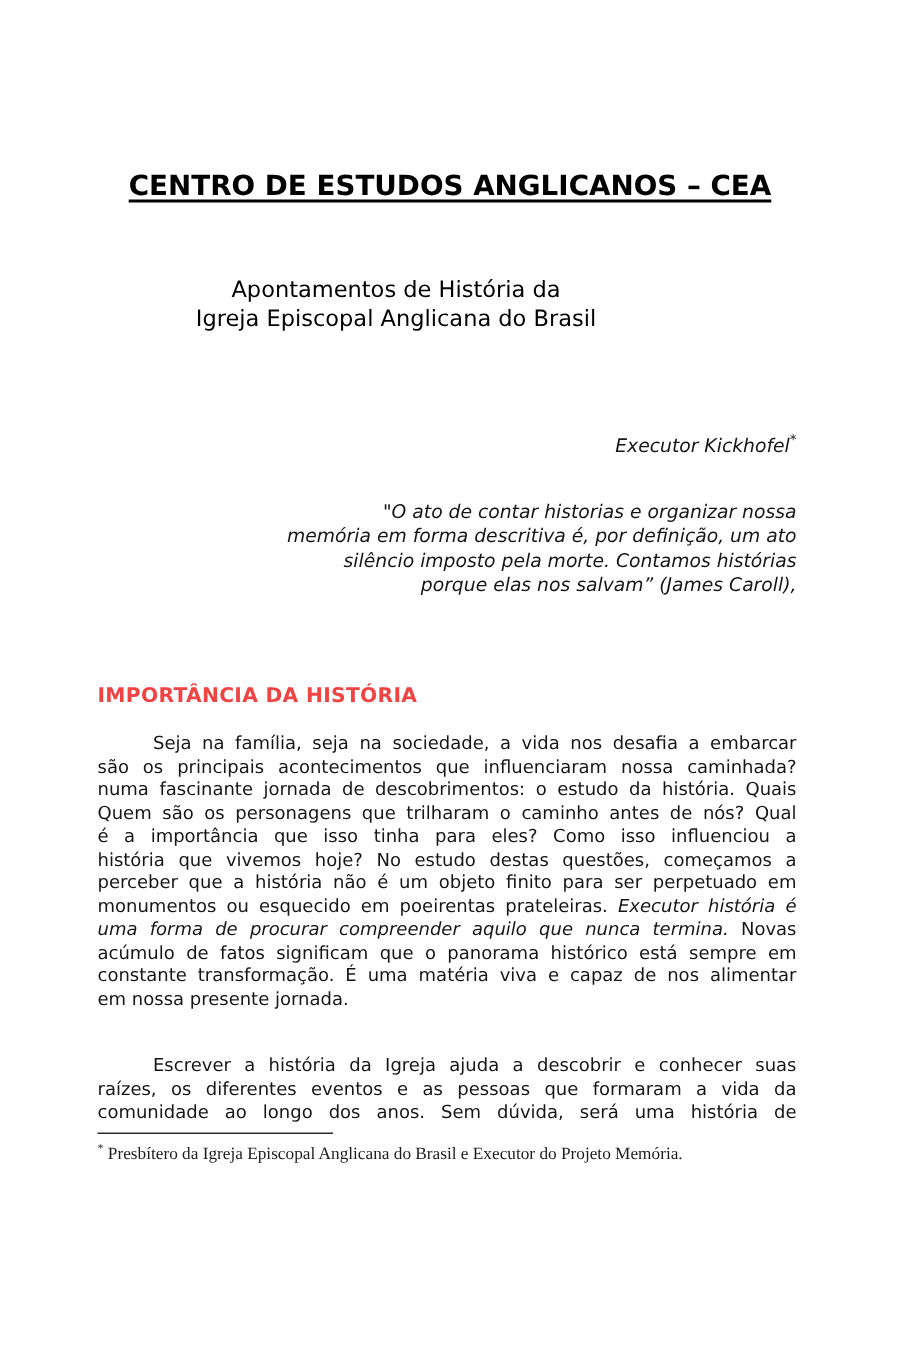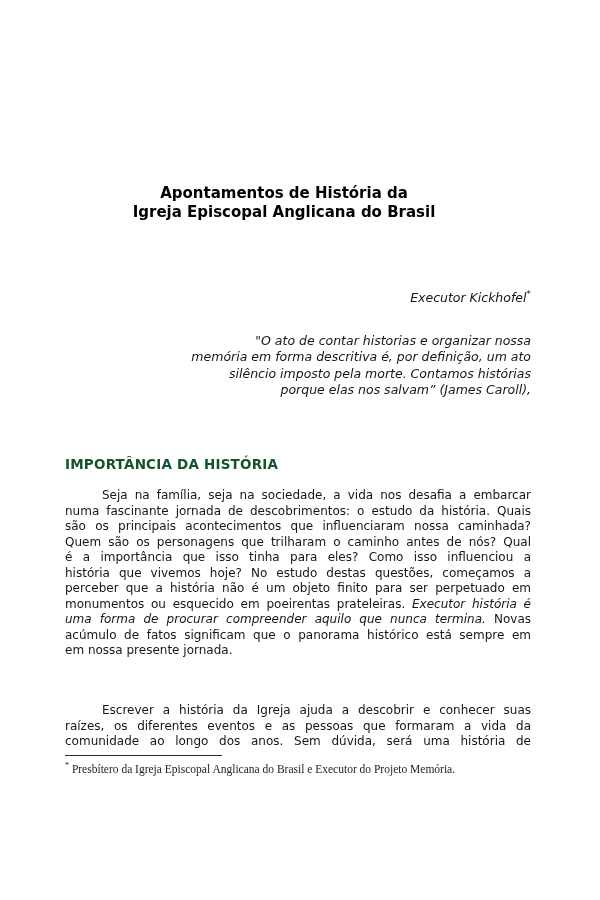--- a/index.html
+++ b/index.html
@@ -24,25 +24,24 @@
   }
   .doc-title .u {
     text-decoration: underline;
     text-decoration-thickness: 2px;
     text-underline-offset: 3px;
   }
 
   .doc-subtitle {
     top: 184px; left: 0; width: 528px;
     text-align: center;
-    font-weight: bold;
+    font-weight: normal;
     font-size: 15px;
     line-height: 19px;
     color: #000;
-    margin-left: 20px;
   }
 
   .author-line {
     top: 289px; left: 65px; width: 466px;
     text-align: right;
     font-style: italic;
     font-size: 12.5px;
   }
   .author-line sup { font-size: 9px; vertical-align: super; }
 
@@ -51,21 +50,21 @@
     text-align: right;
     font-style: italic;
     font-size: 12.5px;
     line-height: 16.4px;
   }
 
   .section-heading {
     top: 456px; left: 65px; width: 466px;
     font-weight: bold;
     font-size: 13.5px;
-    color: #14532d;
+    color: #ef4444;
     letter-spacing: 0.2px;
   }
 
   .para {
     left: 65px; width: 466px;
     font-size: 12px;
     line-height: 15.5px;
   }
   .para-1 { top: 488px; }
   .para-2 { top: 703px; }
@@ -85,20 +84,23 @@
     font-size: 11.5px;
     color: #1d1d1d;
   }
   .footnote-text sup { font-size: 8px; vertical-align: super; }
 </style>
 </head>
 <body>
 
 <div class="page">
 
+  <div class="abs doc-title">
+    <span class="u">CENTRO DE ESTUDOS ANGLICANOS – CEA</span>
+  </div>
 
   <div class="abs doc-subtitle">
     <div>Apontamentos de História da</div>
     <div>Igreja Episcopal Anglicana do Brasil</div>
   </div>
 
   <div class="abs author-line">
     <span>Executor Kickhofel</span><sup>*</sup>
   </div>
 
@@ -106,29 +108,30 @@
       <div>"O ato de contar historias e organizar nossa</div>
       <div>memória em forma descritiva é, por definição, um ato</div>
       <div>silêncio imposto pela morte. Contamos histórias</div>
       <div>porque elas nos salvam” (James Caroll),</div>
     </div>
 
   <div class="abs section-heading">IMPORTÂNCIA DA HISTÓRIA</div>
 
   <div class="abs para para-1">
       <div class="pline pfirst"><span>Seja na família, seja na sociedade, a vida nos desafia a embarcar</span></div>
+      <div class="pline"><span>são os principais acontecimentos que influenciaram nossa caminhada?</span></div>
       <div class="pline"><span>numa fascinante jornada de descobrimentos: o estudo da história. Quais</span></div>
-      <div class="pline"><span>são os principais acontecimentos que influenciaram nossa caminhada?</span></div>
       <div class="pline"><span>Quem são os personagens que trilharam o caminho antes de nós? Qual</span></div>
       <div class="pline"><span>é a importância que isso tinha para eles? Como isso influenciou a</span></div>
       <div class="pline"><span>história que vivemos hoje? No estudo destas questões, começamos a</span></div>
       <div class="pline"><span>perceber que a história não é um objeto finito para ser perpetuado em</span></div>
       <div class="pline"><span>monumentos ou esquecido em poeirentas prateleiras. </span><span class="it">Executor história é</span></div>
       <div class="pline"><span class="it">uma forma de procurar compreender aquilo que nunca termina.</span><span> Novas</span></div>
       <div class="pline"><span>acúmulo de fatos significam que o panorama histórico está sempre em</span></div>
+      <div class="pline"><span>constante transformação. É uma matéria viva e capaz de nos alimentar</span></div>
       <div class="pline plast"><span>em nossa presente jornada.</span></div>
     </div>
   <div class="abs para para-2">
       <div class="pline pfirst"><span>Escrever a história da Igreja ajuda a descobrir e conhecer suas</span></div>
       <div class="pline"><span>raízes, os diferentes eventos e as pessoas que formaram a vida da</span></div>
       <div class="pline"><span>comunidade ao longo dos anos. Sem dúvida, será uma história de</span></div>
     </div>
 
   <div class="abs footnote-block">
     <div class="footnote-rule"></div>

